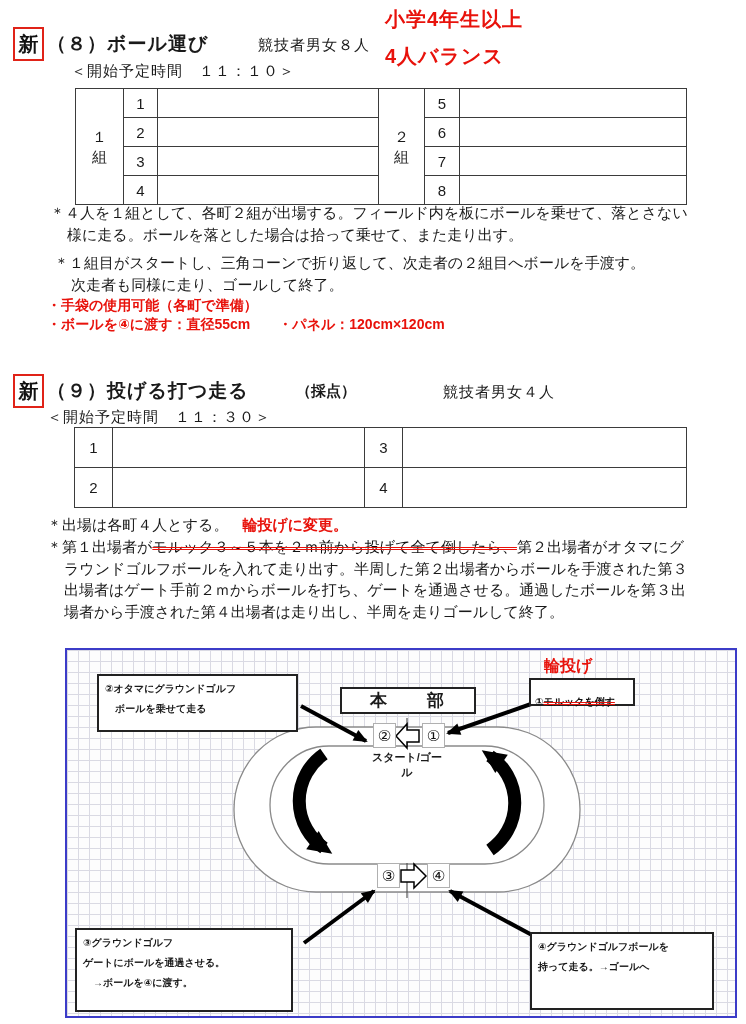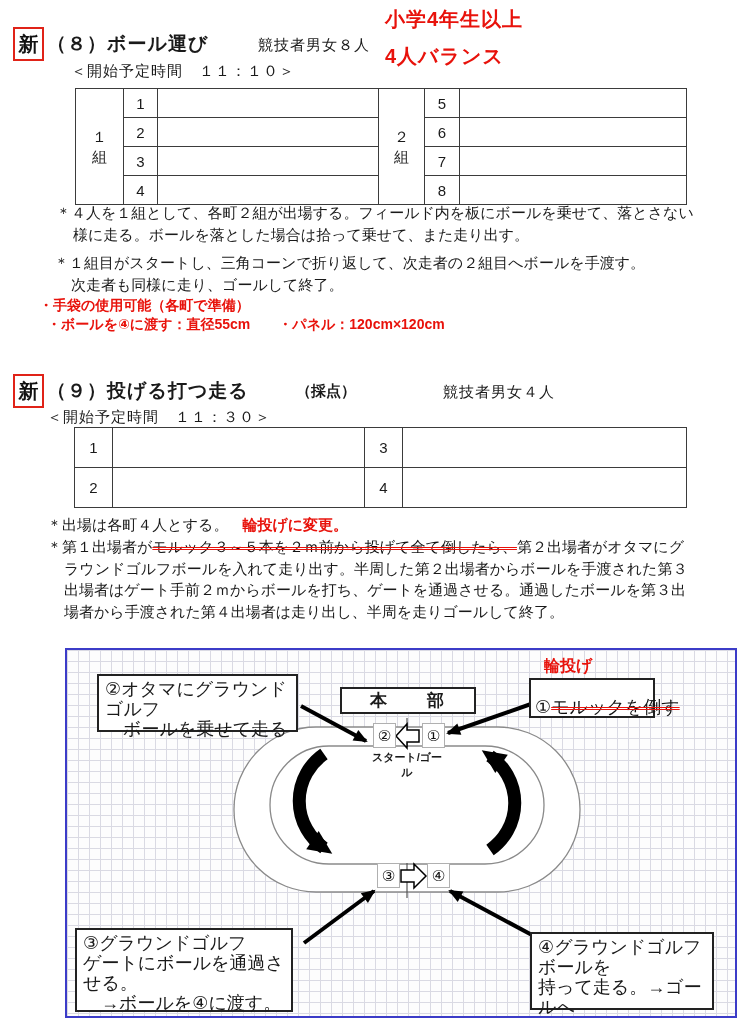--- a/index.html
+++ b/index.html
@@ -24,22 +24,22 @@
   .bullet{font-size:15px;line-height:21.5px;white-space:pre-line;
           padding-left:17px;text-indent:-17px;width:672px;}
   .notes{font-size:14px;line-height:19px;font-weight:600;}
   .strike{color:#111;text-decoration:line-through double #e8120b;text-align:center;}
   
   #diagram{left:65px;top:648px;width:668px;height:366px;border:2px solid #3c3cc8;
     background-image:
       repeating-linear-gradient(to right,#dadae3 0 1px,transparent 1px 11px),
       repeating-linear-gradient(to bottom,#dadae3 0 1px,transparent 1px 11px);
     background-color:#fdfdfd;}
-  .callout{border:2px solid #222;background:#fff;font-size:18px;line-height:20px;
-           padding:3px 6px;white-space:pre-line;box-sizing:border-box;}
+  .callout{border:2px solid #222;background:#fff;font-size:10px;line-height:20px;
+           padding:3px 6px;white-space:pre-line;box-sizing:border-box;font-weight:bold;}
   .marker{width:21px;height:23px;border:1px solid #b0b0b0;background:#fff;
           display:flex;align-items:center;justify-content:center;font-size:15px;color:#111;}
   #honbu{border:2px solid #222;background:#fff;display:flex;align-items:center;
          justify-content:center;font-size:17px;font-weight:bold;letter-spacing:2px;}
   #startgoal{font-size:11px;font-weight:bold;text-align:center;}
   #wanage{font-size:16px;font-weight:bold;}
 </style>
 </head>
 <body>
 
@@ -85,25 +85,25 @@
   </tr>
   <tr style="height:29px">
     <td>4</td>
     <td></td>
     <td>8</td>
     <td></td>
   </tr>
 </tbody>
   </table>
 
-<p class="abs bullet" style="left:56px;top:202px;margin:0;">＊４人を１組として、各町２組が出場する。フィールド内を板にボールを乗せて、落とさない
+<p class="abs bullet" style="left:50px;top:202px;margin:0;">＊４人を１組として、各町２組が出場する。フィールド内を板にボールを乗せて、落とさない
 様に走る。ボールを落とした場合は拾って乗せて、また走り出す。</p>
 <p class="abs bullet" style="left:47px;top:245px;margin:7px;">＊１組目がスタートし、三角コーンで折り返して、次走者の２組目へボールを手渡す。
 次走者も同様に走り、ゴールして終了。</p>
-<div class="abs notes red" style="left:39px;top:296px;">・手袋の使用可能（各町で準備）</div>
+<div class="abs notes red" style="left:47px;top:296px;">・手袋の使用可能（各町で準備）</div>
 <div class="abs notes red" style="left:47px;top:315px;">・ボールを④に渡す：直径55cm　　・パネル：120cm×120cm</div>
 
 <div class="abs badge" style="left:13px;top:374px;">新</div>
 <span class="abs sec-title" style="left:47px;top:378px;">（９）投げる打つ走る</span>
 <span class="abs sec-sub" style="left:296px;top:382px;">（採点）</span>
 <span class="abs players" style="left:443px;top:383px;">競技者男女４人</span>
 <div class="abs time" style="left:47px;top:408px;">＜開始予定時間　１１：３０＞</div>
 
 <table class="sheet abs" style="left:74px;top:427px;width:612px;">
   <colgroup>
@@ -159,21 +159,21 @@
     <line x1="237" y1="293" x2="307" y2="241" stroke="#000" stroke-width="4" marker-end="url(#ahSmall)"></line>
     <line x1="478" y1="292" x2="383" y2="241" stroke="#000" stroke-width="4" marker-end="url(#ahSmall)"></line>
 
     <polygon points="329,86 340,74 340,80 352,80 352,92 340,92 340,98" fill="#fff" stroke="#000" stroke-width="1.5"></polygon>
     <polygon points="359,226 347,214 347,220 334,220 334,232 347,232 347,238" fill="#fff" stroke="#000" stroke-width="1.5"></polygon>
   </svg>
 
   <div id="honbu" class="abs" style="left:273px;top:37px;width:132px;height:23px;">本　　部</div>
   <div id="wanage" class="abs red" style="left:477px;top:6px;">輪投げ</div>
 
-  <div class="callout abs" style="left:462px;top:28px;width:126px;height:25px;padding:18px 4px;line-height:19px;white-space:nowrap;"><span>①</span><span class="strike">モルックを倒す</span></div>
+  <div class="callout abs" style="left:462px;top:28px;width:106px;height:25px;padding:12px 4px;line-height:19px;white-space:nowrap;"><span>①</span><span class="strike">モルックを倒す</span></div>
 
   <div class="callout abs" style="left:30px;top:24px;width:201px;height:58px;">②オタマにグラウンドゴルフ
 　ボールを乗せて走る</div>
   <div class="callout abs" style="left:8px;top:278px;width:218px;height:84px;">③グラウンドゴルフ
 ゲートにボールを通過させる。
 　→ボールを④に渡す。</div>
   <div class="callout abs" style="left:463px;top:282px;width:184px;height:78px;">④グラウンドゴルフボールを
 持って走る。→ゴールへ</div>
 
   <div class="marker abs" style="left:306px;top:73px;">②</div>

